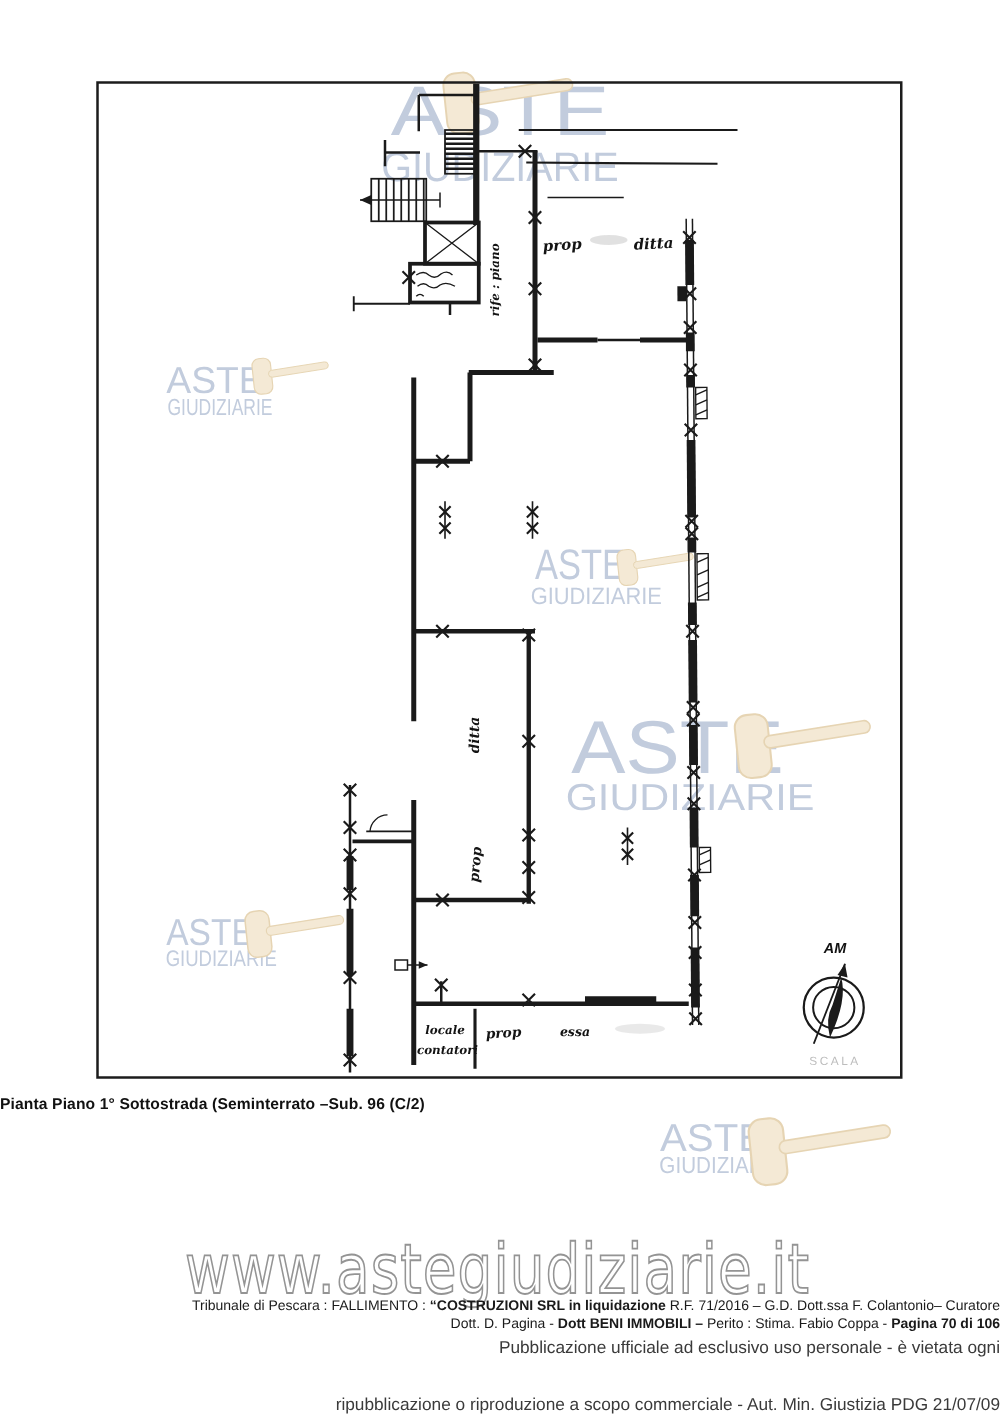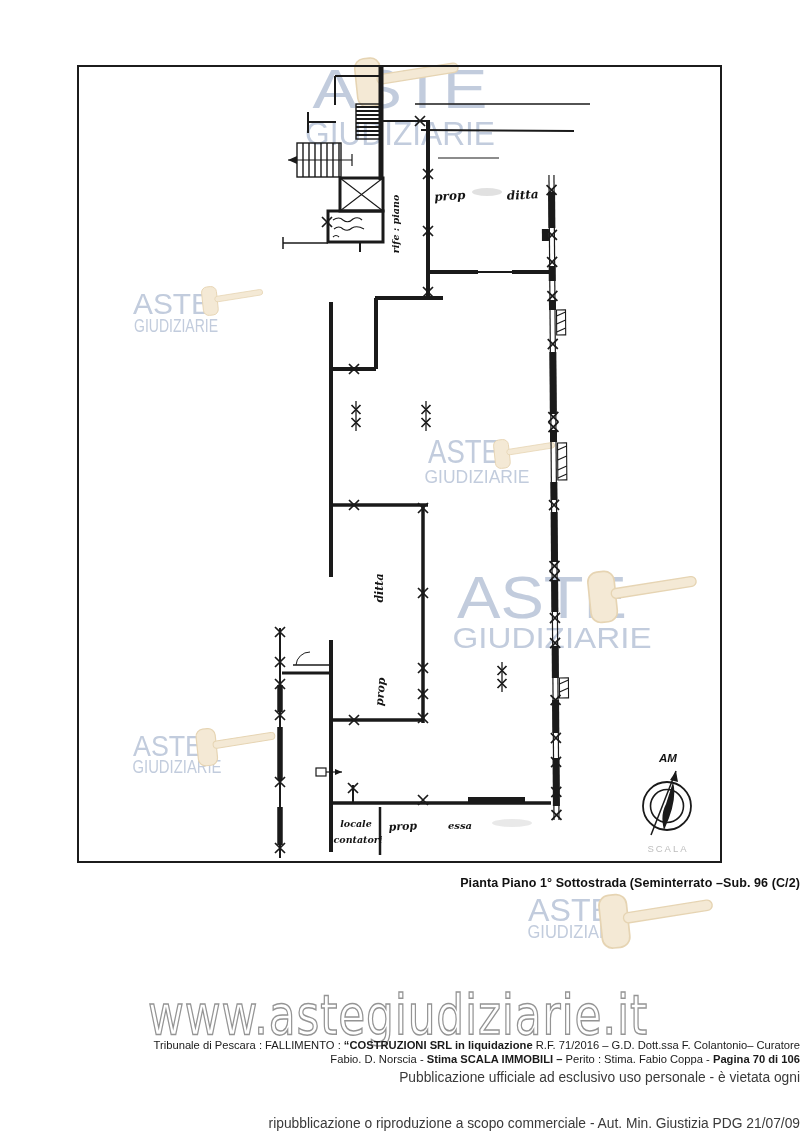--- a/index.html
+++ b/index.html
@@ -1,19 +1,19 @@
 <!DOCTYPE html>
 <html><head>
 <meta charset="utf-8">
 <style>
   html,body{margin:0;padding:0;background:#ffffff;}
   .page{position:relative;width:800px;height:1131px;background:#ffffff;overflow:hidden;
         font-family:"Liberation Sans",sans-serif;}
   .page svg{position:absolute;left:0;top:0;}
-  .caption{position:absolute;left:0;top:876px;width:800px;text-align:right;
+  .caption{position:absolute;left:0;top:876px;width:800px;text-align:left;
            font-size:12.5px;font-weight:bold;color:#111;letter-spacing:.1px;}
   .footer{position:absolute;left:0;top:1038px;width:800px;text-align:right;color:#1a1a1a;}
   .f-small{font-size:11.2px;line-height:14px;}
   .f-big{font-size:13.8px;line-height:18px;color:#3a3a3a;margin-top:28px;}
   .f-dash{font-size:12px;line-height:13px;color:#3a3a3a;}
   .wm-text{fill:#b7c3d7;font-family:"Liberation Sans",sans-serif;font-weight:normal;}
   .hand{font-family:"DejaVu Serif",serif;font-style:italic;font-weight:bold;fill:#141414;}
   .ink{stroke:#1a1a1a;}
 </style>
 </head>
@@ -231,19 +231,19 @@
     <text class="hand" x="460" y="829" font-size="10" text-anchor="middle">essa</text>
   </g>
 
   <text x="398" y="1034" text-anchor="middle" font-size="55" letter-spacing="1" font-family="DejaVu Sans, sans-serif" fill="#ffffff" stroke="#8f8f8f" stroke-width="1.5" textLength="500" lengthAdjust="spacingAndGlyphs" opacity="0.95">www.astegiudiziarie.it</text>
 </svg>
 
 <div class="caption">Pianta Piano 1° Sottostrada (Seminterrato –Sub. 96 (C/2)</div>
 
 <div class="footer">
   <div class="f-small"><span>Tribunale di Pescara : FALLIMENTO : </span><b>“COSTRUZIONI SRL in liquidazione</b><span> R.F. 71/2016 – G.D. Dott.ssa F. Colantonio– Curatore</span></div>
-  <div class="f-small"><span>Fabio. D. Norscia - </span><b>Stima SCALA IMMOBILI –</b><span> Perito : Stima. Fabio Coppa - </span><b>Pagina 70 di 106</b></div>
+  <div class="f-small"><span>Dott. D. Pagina - </span><b>Dott BENI IMMOBILI –</b><span> Perito : Stima. Fabio Coppa - </span><b>Pagina 70 di 106</b></div>
   <div class="f-big" style="margin-top:3px;margin-left:40px;">Pubblicazione ufficiale ad esclusivo uso personale - è vietata ogni</div>
   <div class="f-big">ripubblicazione o riproduzione a scopo commerciale - Aut. Min. Giustizia PDG 21/07/09</div>
   <div class="f-dash">-</div>
 </div>
 
 </div>
 
 </body></html>

